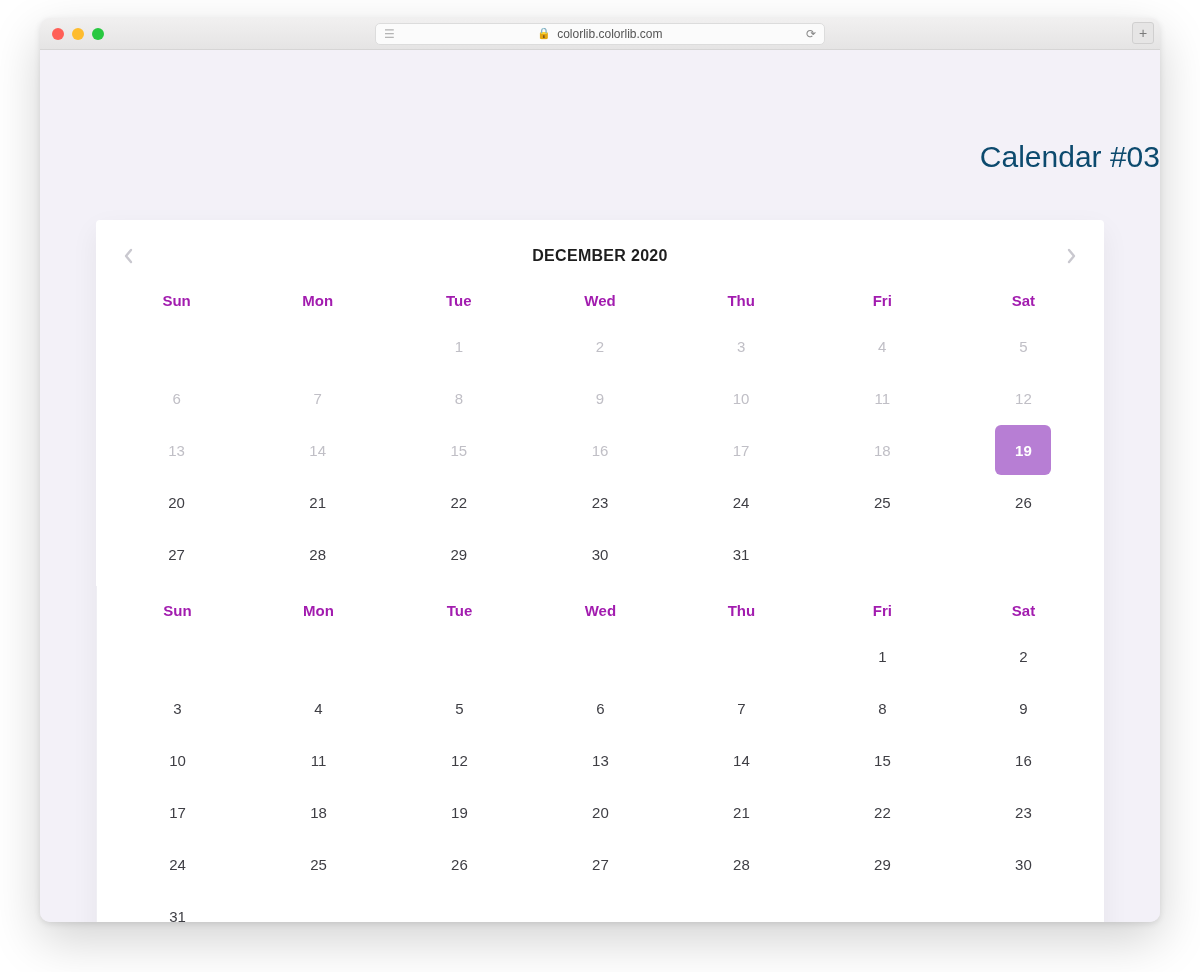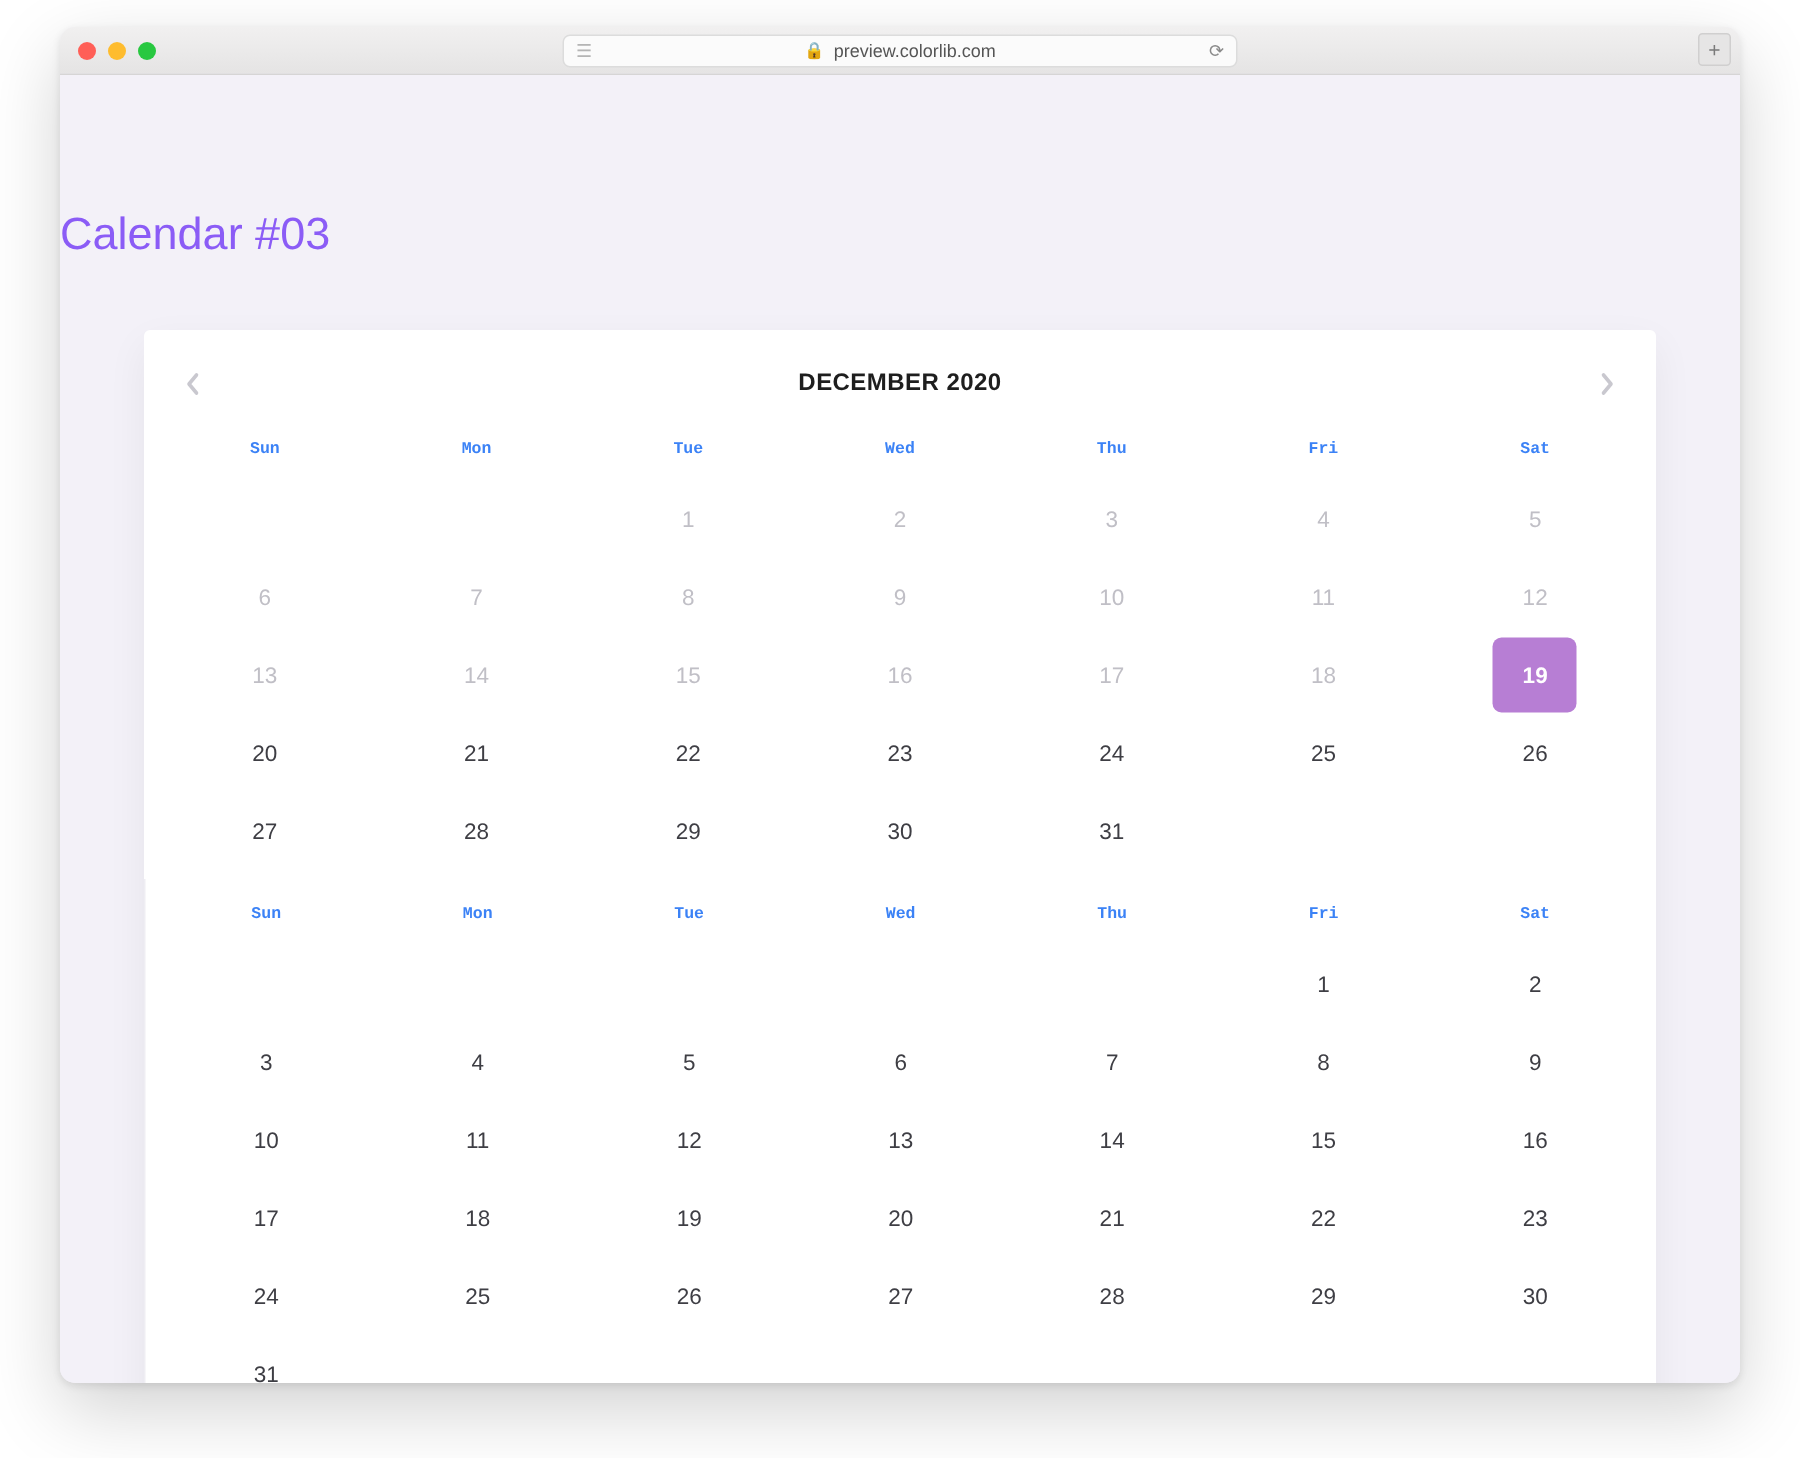--- a/index.html
+++ b/index.html
@@ -69,24 +69,24 @@
     display:flex; align-items:center; justify-content:center;
     color:#7a7a7a; font-size:14px; line-height:1;
   }
   
   .page {
     position:absolute; left:0; right:0; top:32px; bottom:0;
     background:#f3f1f8;
     overflow:auto;
   }
   .heading {
-    text-align:left;
+    text-align:right;
     font-size:30px;
     font-weight:500;
-    color:#8b5cf6;
+    color:#0c4a6e;
     margin-top:90px;
   }
   .card {
     width: 1008px;
     margin: 46px auto 0 auto;
     background:#fff;
     border-radius:4px;
     box-shadow: 0 10px 28px rgba(25,20,40,0.06);
     display:flex;
     padding: 20px 0 28px 0;
@@ -112,23 +112,22 @@
   .grid {
     width:100%;
     border-collapse:collapse;
   }
   .grid th, .grid td {
     width: 14.285%;
     text-align:center;
     padding: 0;
   }
   .grid th {
-    font-size:11px; font-weight:700; color:#3b82f6;
+    font-size:15px; font-weight:700; color:#a21caf;
     height:40px;
-    font-family:Liberation Mono, monospace;
   }
   .grid td {
     height:52px;
     vertical-align:middle;
   }
   .daybtn {
     display:inline-flex; align-items:center; justify-content:center;
     min-width:40px; height:40px;
     font-size:15px; color:#3e3e44;
     border-radius:6px;
@@ -149,21 +148,21 @@
   <div class="window">
     <div class="titlebar">
       <div class="traffic">
         <span class="dot red"></span>
         <span class="dot yellow"></span>
         <span class="dot green"></span>
       </div>
       <div class="addr">
         <span class="reader">☰</span>
         <span class="lock">🔒</span>
-        <span class="url">preview.colorlib.com</span>
+        <span class="url">colorlib.colorlib.com</span>
         <span class="reload">⟳</span>
       </div>
       <div class="newtab">+</div>
     </div>
 
     <div class="page">
       <h1 class="heading">Calendar #03</h1>
 
       <div class="card">
 

